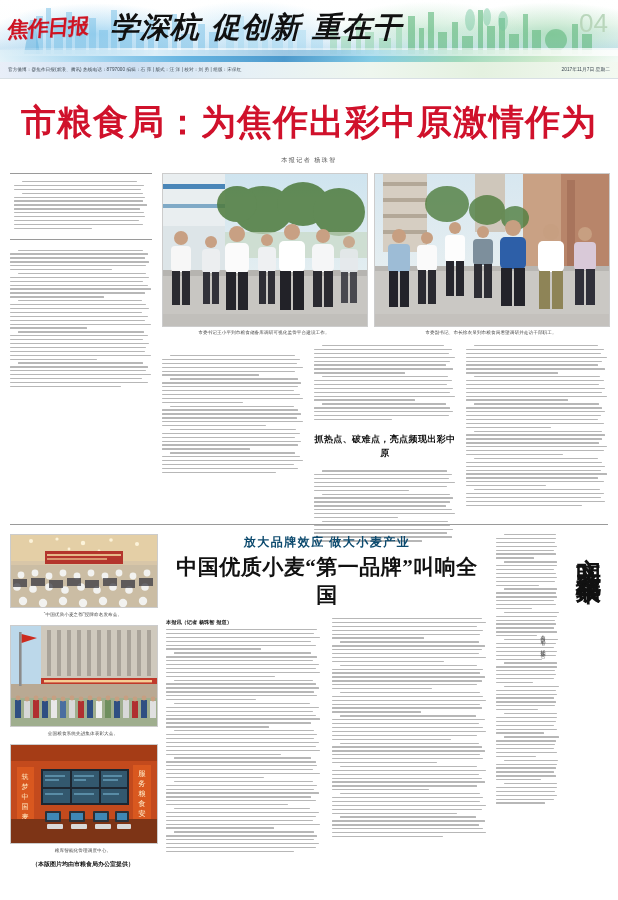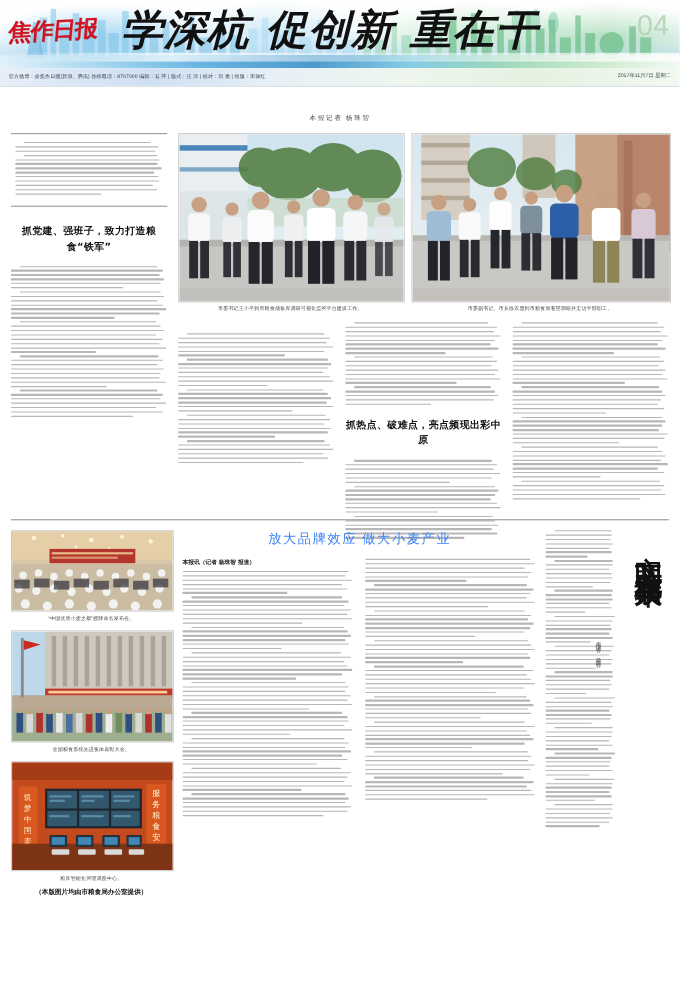--- a/index.html
+++ b/index.html
@@ -27,21 +27,21 @@
   .banner-strip2{position:absolute;left:0;bottom:6px;width:618px;height:8px;
     background:linear-gradient(90deg,rgba(255,255,255,0) 0%,rgba(255,255,255,.75) 25%,rgba(255,255,255,.35) 55%,rgba(255,255,255,.8) 100%);}
 
   .logo{position:absolute;left:8px;top:12px;width:108px;height:30px;z-index:5;}
   .logo-text{font-family:"Liberation Serif",serif;font-weight:bold;font-size:21px;color:#cf1322;
     letter-spacing:-1px;transform:skewX(-8deg) rotate(-3deg);line-height:30px;
     text-shadow:0.5px 0.5px 0 rgba(160,10,20,.35);white-space:nowrap;}
 
   .slogan{position:absolute;left:110px;top:8px;z-index:6;white-space:nowrap;
     font-family:"DejaVu Sans","Liberation Sans",sans-serif;
-    font-weight:bold;font-style:italic;font-size:38px;color:#111;letter-spacing:1px;line-height:38px;}
+    font-weight:bold;font-style:italic;font-size:29px;color:#111;letter-spacing:1px;line-height:38px;}
   .subbanner{position:absolute;left:333px;top:22px;z-index:6;white-space:nowrap;
     font-family:"DejaVu Sans","Liberation Sans",sans-serif;
     font-weight:bold;font-size:15px;color:#1a1a1a;letter-spacing:.5px;line-height:20px;}
   .subbanner .red{color:#c0172a;}
   .pagenum{position:absolute;right:10px;top:8px;z-index:6;
     font-family:"Liberation Sans",sans-serif;font-size:26px;color:#b9d6bb;font-weight:normal;}
 
   
   .infobar{position:relative;width:618px;height:16px;
     background:linear-gradient(90deg,#e8eef8 0%,#dbe7f5 10%,#cfe0f2 22%,#e6f0f6 40%,#eef6ee 60%,#e4f1e0 78%,#f3f9f1 100%);
@@ -81,21 +81,21 @@
   .c4{position:absolute;left:456px;top:172px;width:142px;}
 
   .midrule{width:598px;margin:6px auto 0;border-top:1px solid #9a9a9a;}
 
   
   .botsec{position:relative;width:598px;margin:9px auto 0;height:330px;}
   .bl{position:absolute;left:0;top:0;width:146px;}
   .bphoto{width:146px;border:1px solid #ccc;overflow:hidden;}
   .bcenter{position:absolute;left:156px;top:0;width:322px;}
   .blowerhead{text-align:center;}
-  .b-shoulder{font-family:"Liberation Serif",serif;font-weight:normal;font-size:12px;color:#3b82f6;letter-spacing:1.5px;line-height:17px;}
+  .b-shoulder{font-family:"Liberation Serif",serif;font-weight:bold;font-size:12px;color:#0c4a6e;letter-spacing:1.5px;line-height:17px;}
   .b-main{font-family:"Liberation Serif",serif;font-weight:bold;font-size:21px;color:#111;letter-spacing:.5px;line-height:28px;margin-top:2px;}
   .bcols{display:flex;gap:10px;margin-top:9px;}
   .bcol{width:156px;}
   .lead{font-family:"DejaVu Sans","Liberation Sans",sans-serif;font-weight:bold;font-size:5.2px;color:#111;line-height:9px;display:block;margin-bottom:2px;}
   .bright{position:absolute;left:486px;top:0;width:62px;}
   .vtitle{position:absolute;left:556px;top:4px;width:42px;
     font-family:"Liberation Serif",serif;font-weight:bold;font-size:25px;color:#111;
     writing-mode:vertical-rl;text-orientation:upright;letter-spacing:4px;line-height:40px;height:300px;}
   .vbyline{position:absolute;left:528px;top:96px;font-size:5px;color:#555;
     writing-mode:vertical-rl;text-orientation:upright;letter-spacing:2px;line-height:9px;}
@@ -189,20 +189,21 @@
 
     <div class="pagenum">04</div>
   </div>
 
   <div class="infobar">
     <div class="left">官方微博：@焦作日报(新浪、腾讯)  热线电话：8797000  编辑：石  萍 | 版式：汪  洋 | 校对：刘  勇 | 组版：宋保红</div>
     <div class="right">2017年11月7日  星期二</div>
   </div>
 
   <div class="heads">
+    <div class="mainhead">市粮食局：为焦作出彩中原激情作为</div>
   </div>
   <div class="byline">本报记者  杨珠智</div>
 
   <div class="topsec">
 
     <div class="c1">
       <div class="rulebox">
         <div class="fakelines">
           <div class="fl i" style="width:86%"></div>
             <div class="fl" style="width:97%"></div>
@@ -214,21 +215,20 @@
           <div class="fl" style="width:96%"></div>
             <div class="fl" style="width:99%"></div>
           <div class="fl" style="width:94%"></div>
             <div class="fl" style="width:97%"></div>
           <div class="fl" style="width:98%"></div>
             <div class="fl" style="width:93%"></div>
           <div class="fl" style="width:96%"></div>
             <div class="fl" style="width:58%"></div>
         </div>
       </div>
-      <div class="colhead" style="margin-top:16px">抓党建、强班子，致力打造粮食“铁军”</div>
       <div class="fakelines" style="margin-top:10px">
         <div class="fl i" style="width:88%"></div>
           <div class="fl" style="width:97%"></div>
         <div class="fl" style="width:95%"></div>
           <div class="fl" style="width:98%"></div>
         <div class="fl" style="width:96%"></div>
           <div class="fl" style="width:72%"></div>
         <div class="fl i" style="width:90%"></div>
           <div class="fl" style="width:98%"></div>
         <div class="fl" style="width:94%"></div>
@@ -724,20 +724,21 @@
           </g>
         </svg>
       </div>
       <div class="cap" style="margin-top:3px">粮库智能化管理调度中心。</div>
       <div class="credit">（本版图片均由市粮食局办公室提供）</div>
     </div>
 
     <div class="bcenter">
       <div class="blowerhead">
         <div class="b-shoulder">放大品牌效应    做大小麦产业</div>
+        <div class="b-main">中国优质小麦“第一品牌”叫响全国</div>
       </div>
       <div class="bcols">
         <div class="bcol">
           <span class="lead">本报讯（记者  杨珠智  报道）</span>
           <div class="fakelines">
             <div class="fl" style="width:97%"></div>
               <div class="fl" style="width:95%"></div>
             <div class="fl" style="width:99%"></div>
               <div class="fl" style="width:93%"></div>
             <div class="fl" style="width:96%"></div>

